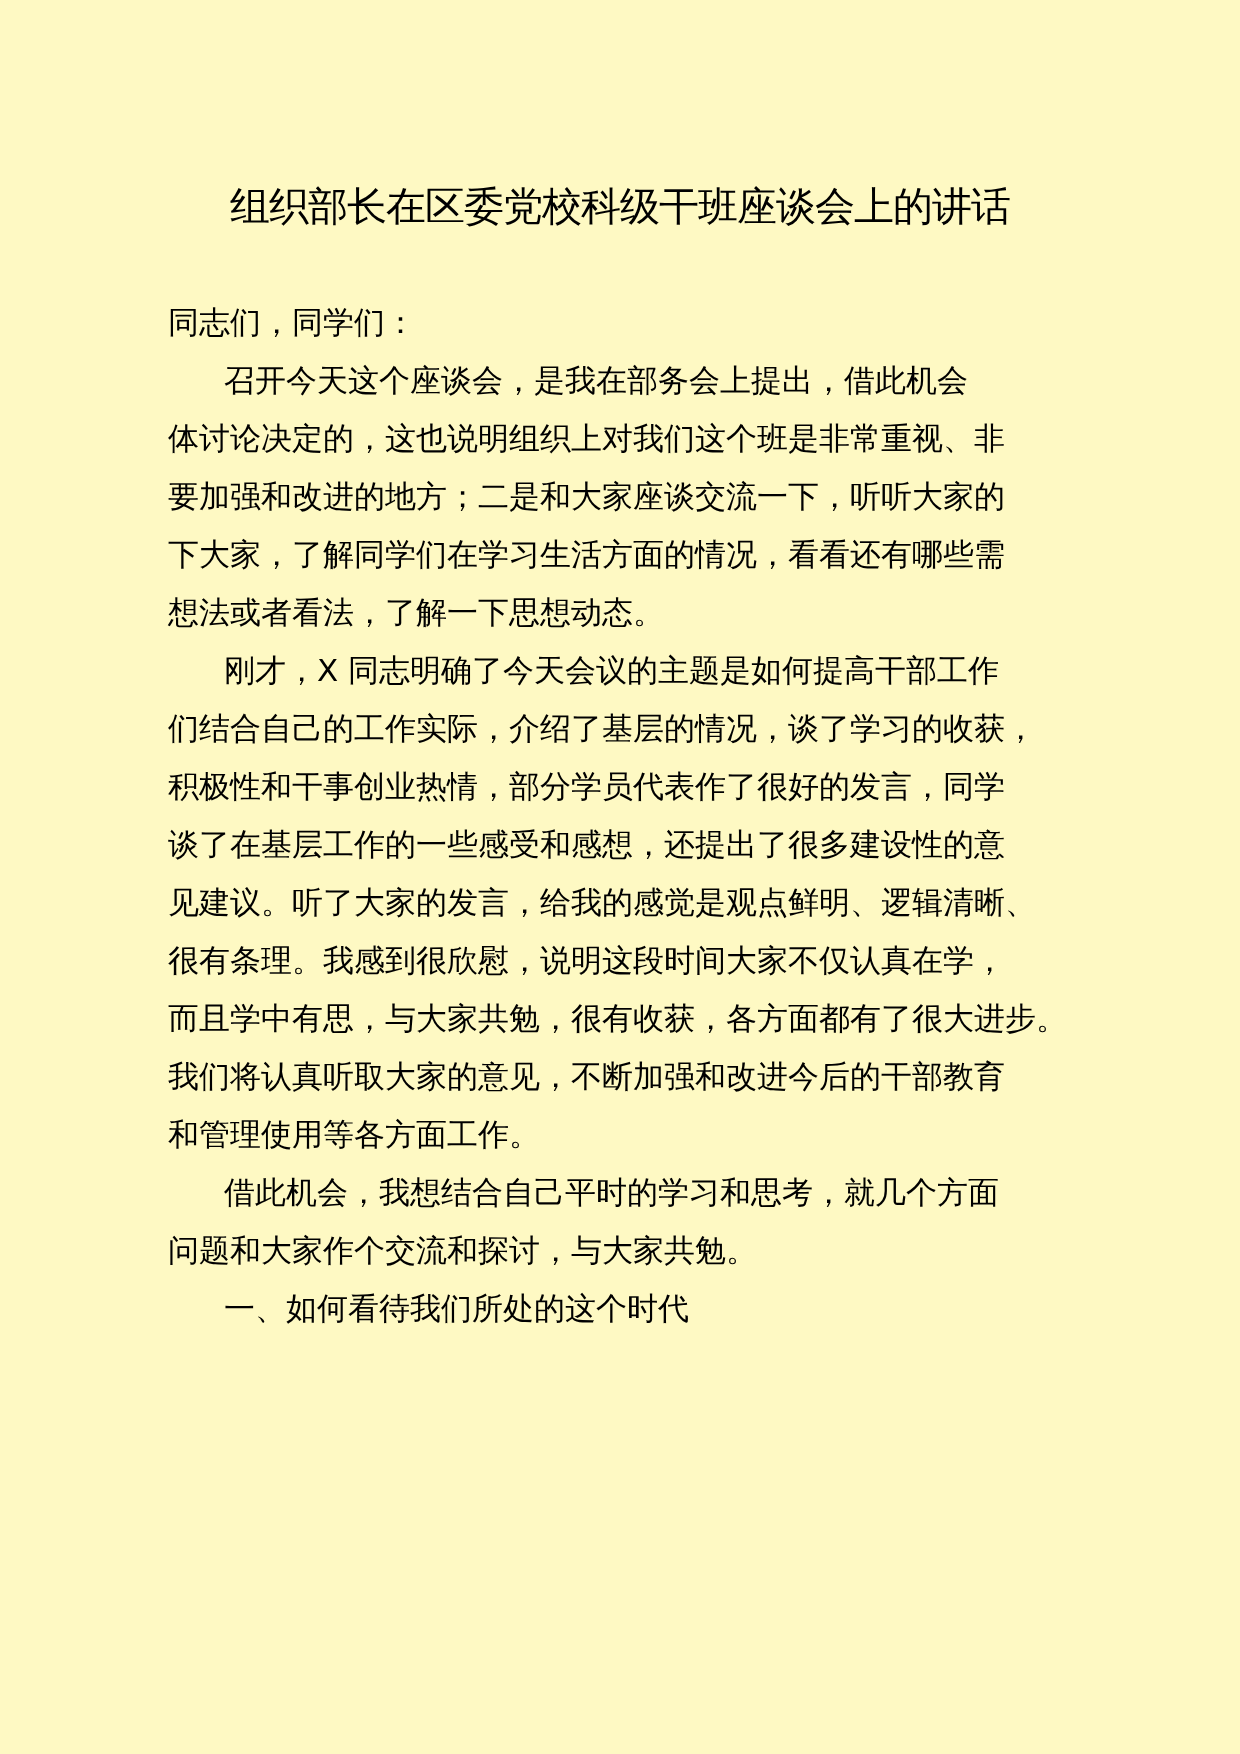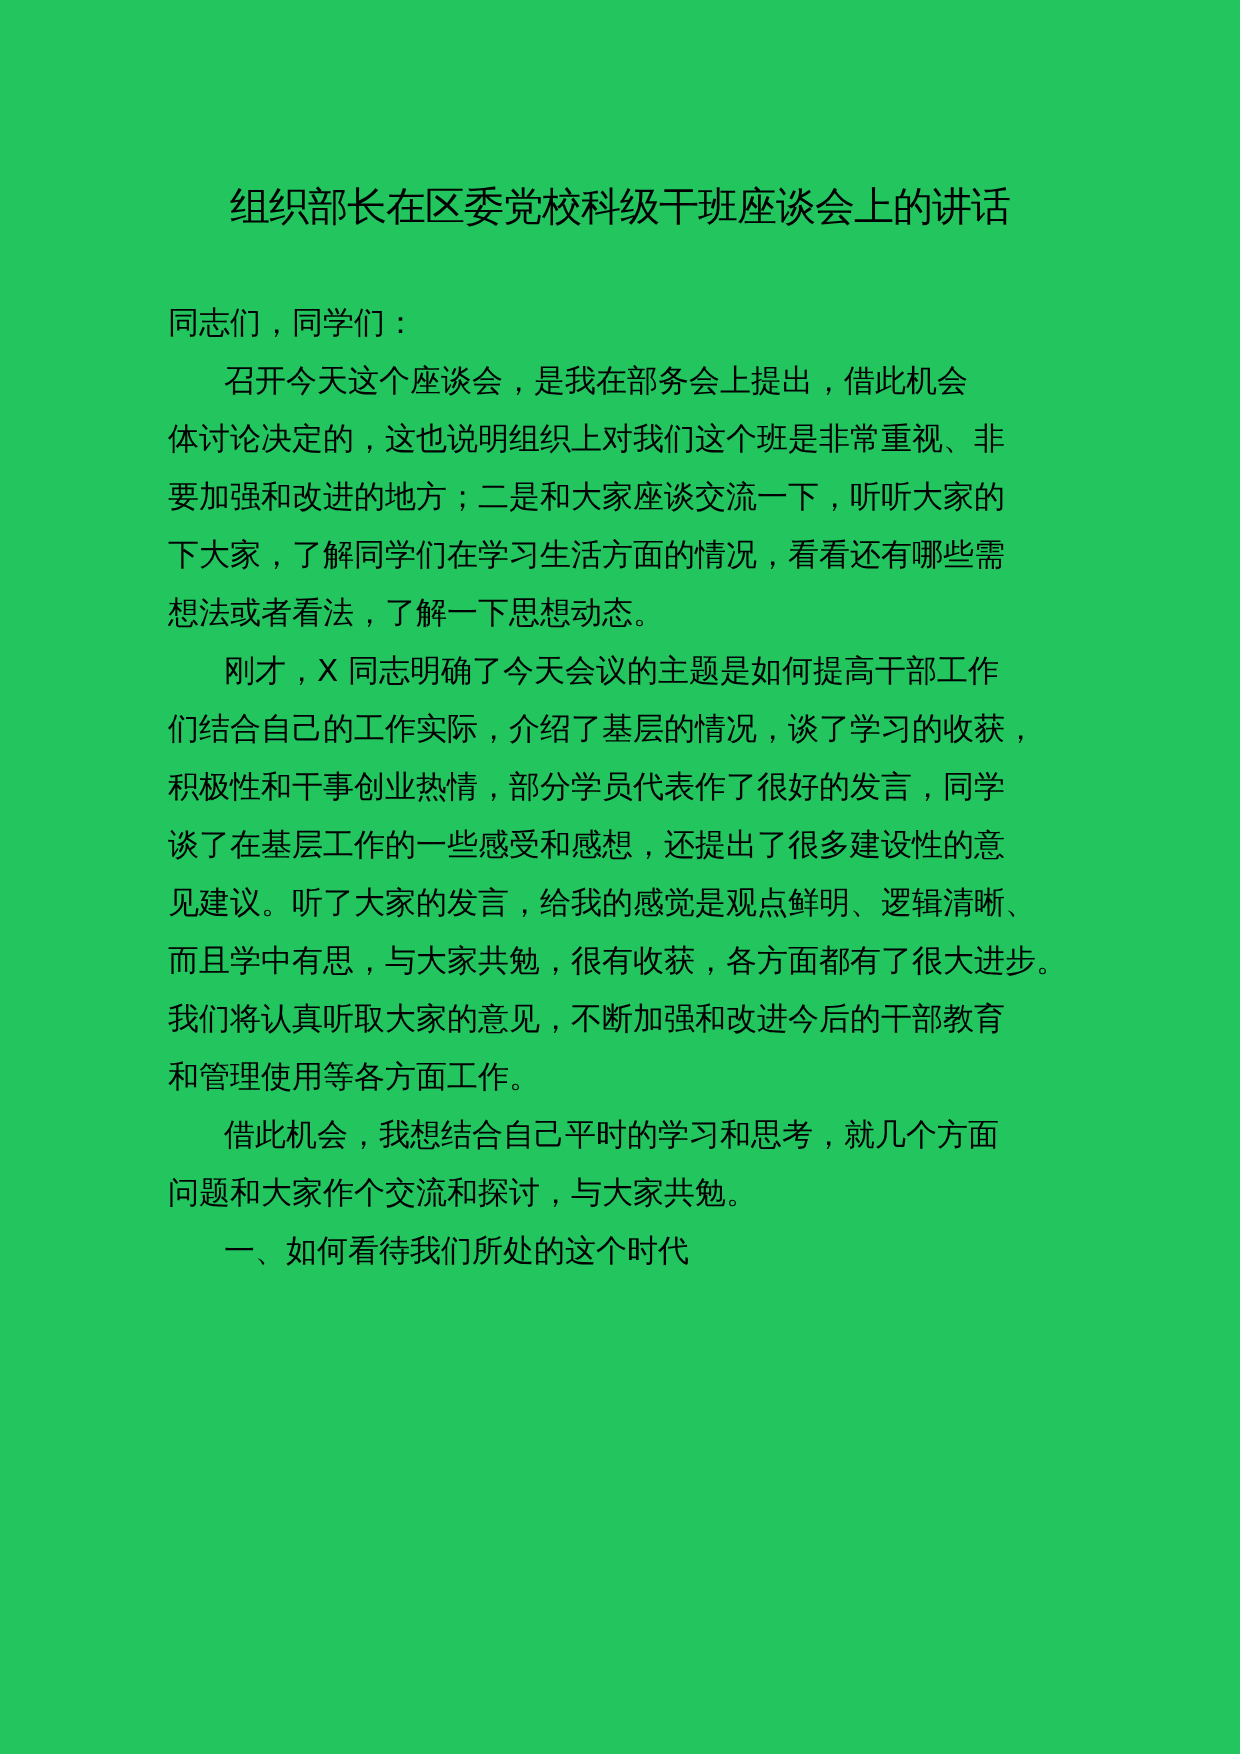--- a/index.html
+++ b/index.html
@@ -14,21 +14,21 @@
     overflow: hidden;
     font-family: "DejaVu Sans", "Liberation Sans", sans-serif;
     color: #000000;
   }
   .page {
     position: absolute;
     left: 0;
     top: 0;
     width: 1240px;
     height: 1754px;
-    background: #22c55e;
+    background: #fef9c3;
   }
   .title {
     position: absolute;
     left: 0;
     top: 178px;
     width: 1240px;
     text-align: center;
     font-size: 40px;
     line-height: 56px;
     letter-spacing: -1px;
@@ -65,20 +65,21 @@
     <span class="line">体讨论决定的，这也说明组织上对我们这个班是非常重视、非</span>
     <span class="line">要加强和改进的地方；二是和大家座谈交流一下，听听大家的</span>
     <span class="line">下大家，了解同学们在学习生活方面的情况，看看还有哪些需</span>
     <span class="line">想法或者看法，了解一下思想动态。</span>
 
     <span class="line indent">刚才，X 同志明确了今天会议的主题是如何提高干部工作</span>
     <span class="line">们结合自己的工作实际，介绍了基层的情况，谈了学习的收获，</span>
     <span class="line">积极性和干事创业热情，部分学员代表作了很好的发言，同学</span>
     <span class="line">谈了在基层工作的一些感受和感想，还提出了很多建设性的意</span>
     <span class="line">见建议。听了大家的发言，给我的感觉是观点鲜明、逻辑清晰、</span>
+    <span class="line">很有条理。我感到很欣慰，说明这段时间大家不仅认真在学，</span>
     <span class="line">而且学中有思，与大家共勉，很有收获，各方面都有了很大进步。</span>
     <span class="line">我们将认真听取大家的意见，不断加强和改进今后的干部教育</span>
     <span class="line">和管理使用等各方面工作。</span>
 
     <span class="line indent">借此机会，我想结合自己平时的学习和思考，就几个方面</span>
     <span class="line">问题和大家作个交流和探讨，与大家共勉。</span>
 
     <span class="line indent">一、如何看待我们所处的这个时代</span>
   </div>
 </div>

